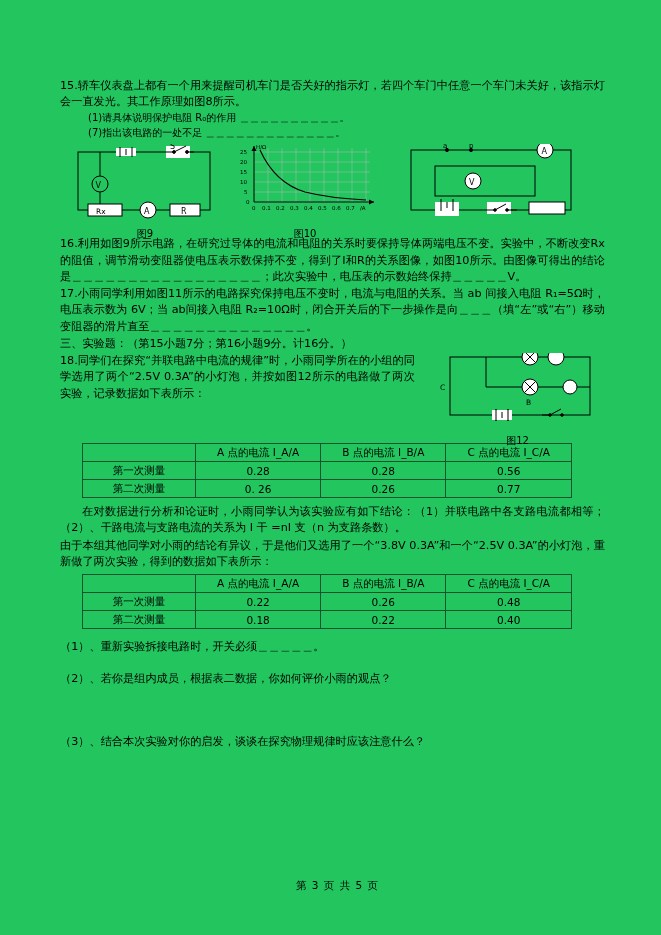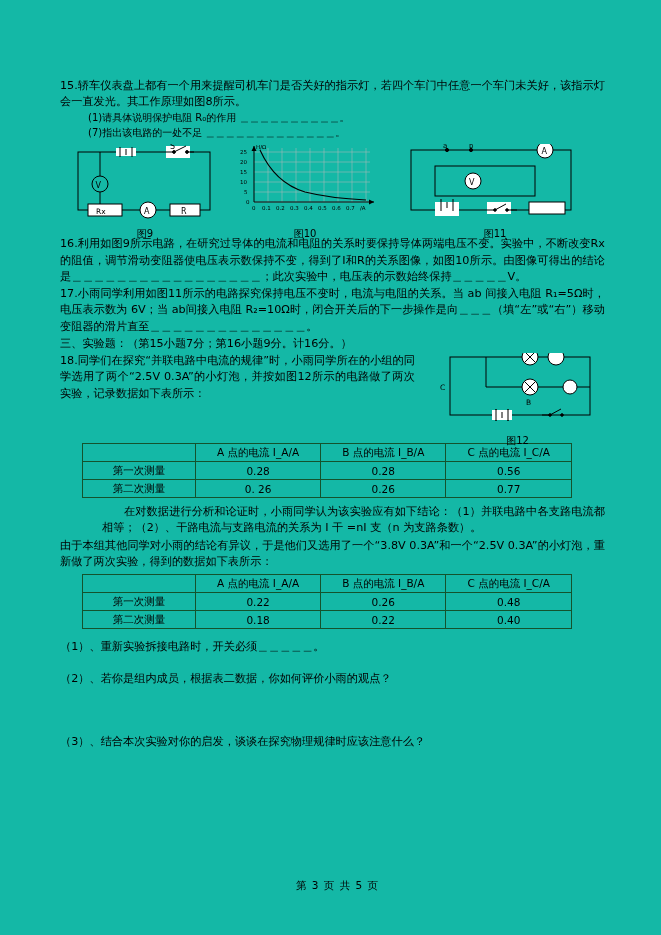--- a/index.html
+++ b/index.html
@@ -13,21 +13,21 @@
     font-family: "DejaVu Sans", "Liberation Sans", sans-serif;
     color: #000;
     position: relative;
     overflow: hidden;
   }
   .page {
     position: absolute;
     left: 0; top: 0;
     width: 661px;
     height: 935px;
-    background: #14b8a6;
+    background: #22c55e;
   }
   .content {
     position: absolute;
     left: 60px;
     top: 78px;
     width: 545px;
   }
   .q {
     font-size: 11.2px;
     line-height: 1.45;
@@ -96,21 +96,21 @@
   .footer {
     position: absolute;
     bottom: 42px;
     left: 0;
     width: 661px;
     text-align: center;
     font-size: 10.5px;
     padding-left: 7px;
   }
   .footer .pg { letter-spacing: 1px; }
-  .mt6 { margin-top: 6px; margin-left: 42px; }
+  .mt6 { margin-top: 6px; }
   .mt10 { margin-top: 10px; }
   .mt16 { margin-top: 16px; }
   .mt26 { margin-top: 26px; }
 </style>
 </head>
 <body>
 
 <div class="page">
   <div class="content">
 
@@ -234,21 +234,20 @@
             <circle cx="102" cy="66" r="1.3" fill="#000"></circle>
             <line x1="102" y1="66" x2="112" y2="66"></line>
 
             <rect x="124" y="58" width="36" height="12" fill="#fff"></rect>
           </g>
           <text x="136.5" y="9.5" font-size="8" font-family="DejaVu Sans, sans-serif">A</text>
           <text x="64" y="40.5" font-size="8" font-family="DejaVu Sans, sans-serif">V</text>
           <text x="38" y="3.5" font-size="7" font-family="DejaVu Sans, sans-serif">a</text>
           <text x="64" y="3.5" font-size="7" font-family="DejaVu Sans, sans-serif">b</text>
         </svg>
-        <div class="figcap">图11</div>
       </div>
     </div>
 
     <div class="q">16.利用如图9所示电路，在研究过导体的电流和电阻的关系时要保持导体两端电压不变。实验中，不断改变Rx的阻值，调节滑动变阻器使电压表示数保持不变，得到了I和R的关系图像，如图10所示。由图像可得出的结论是＿＿＿＿＿＿＿＿＿＿＿＿＿＿＿＿＿；此次实验中，电压表的示数始终保持＿＿＿＿＿V。</div>
 
     <div class="q">17.小雨同学利用如图11所示的电路探究保持电压不变时，电流与电阻的关系。当 ab 间接入电阻 R₁=5Ω时，电压表示数为 6V；当 ab间接入电阻 R₂=10Ω时，闭合开关后的下一步操作是向＿＿＿（填“左”或“右”）移动变阻器的滑片直至＿＿＿＿＿＿＿＿＿＿＿＿＿＿。</div>
 
     <div class="q">三、实验题：（第15小题7分；第16小题9分。计16分。）</div>
 
     <div class="para-with-fig">

